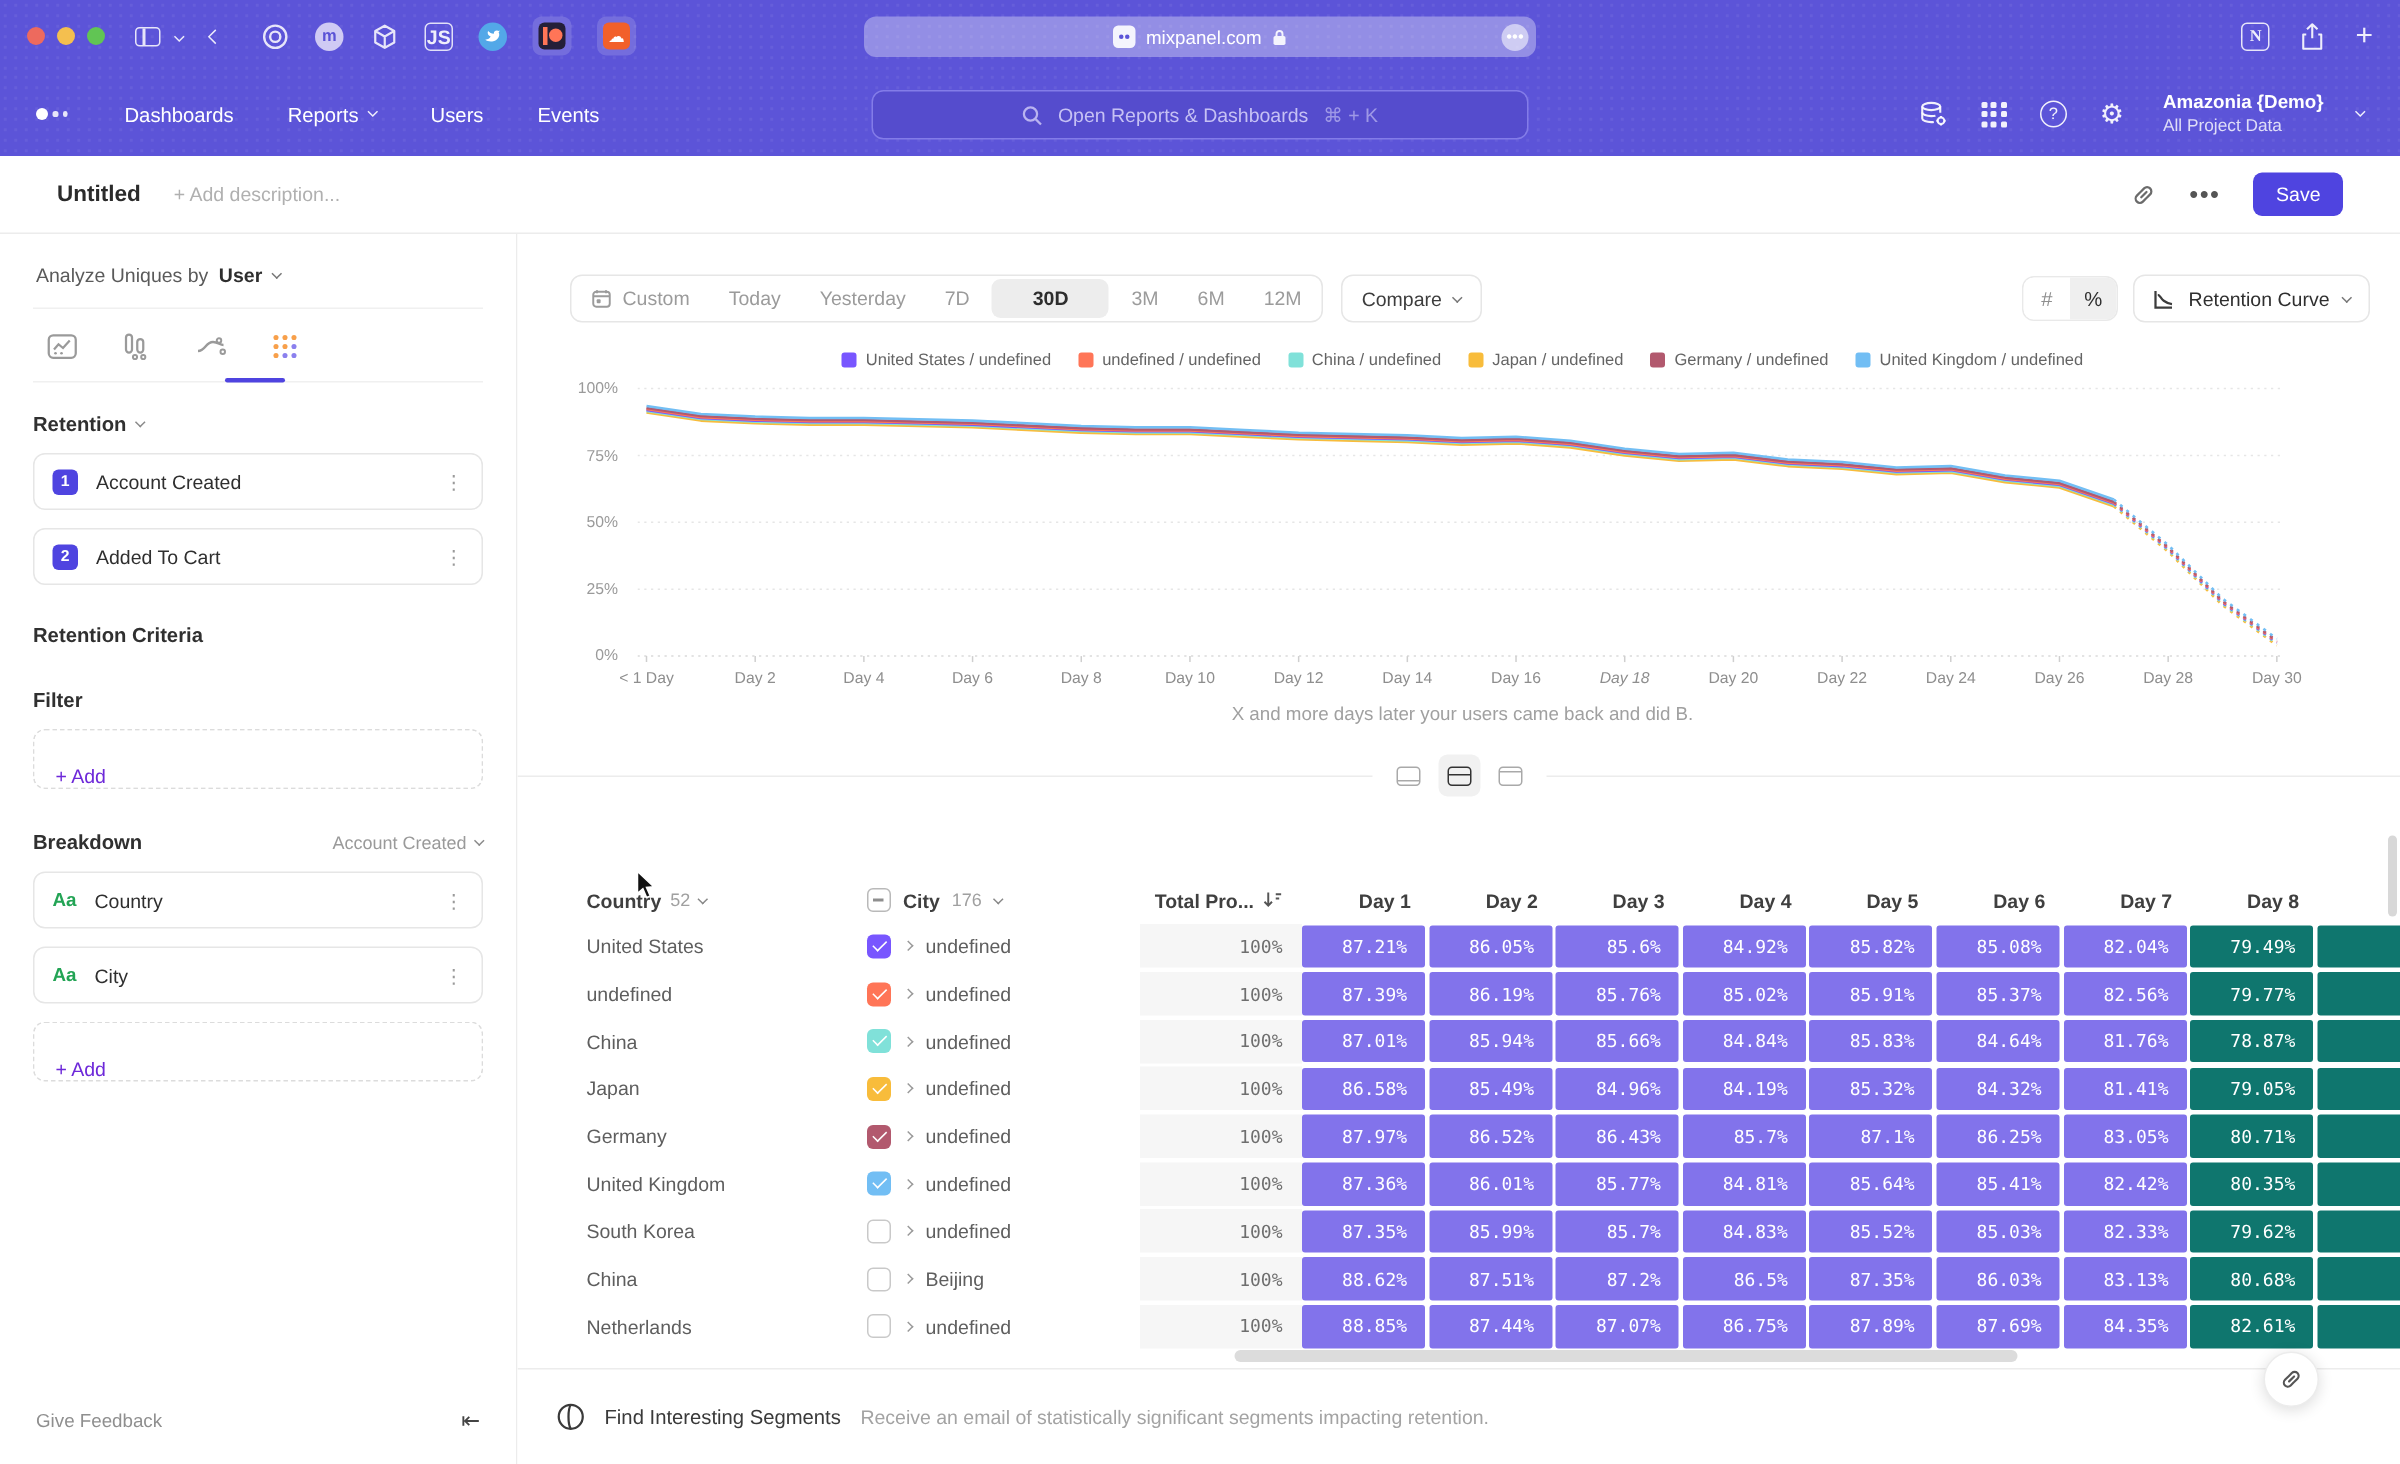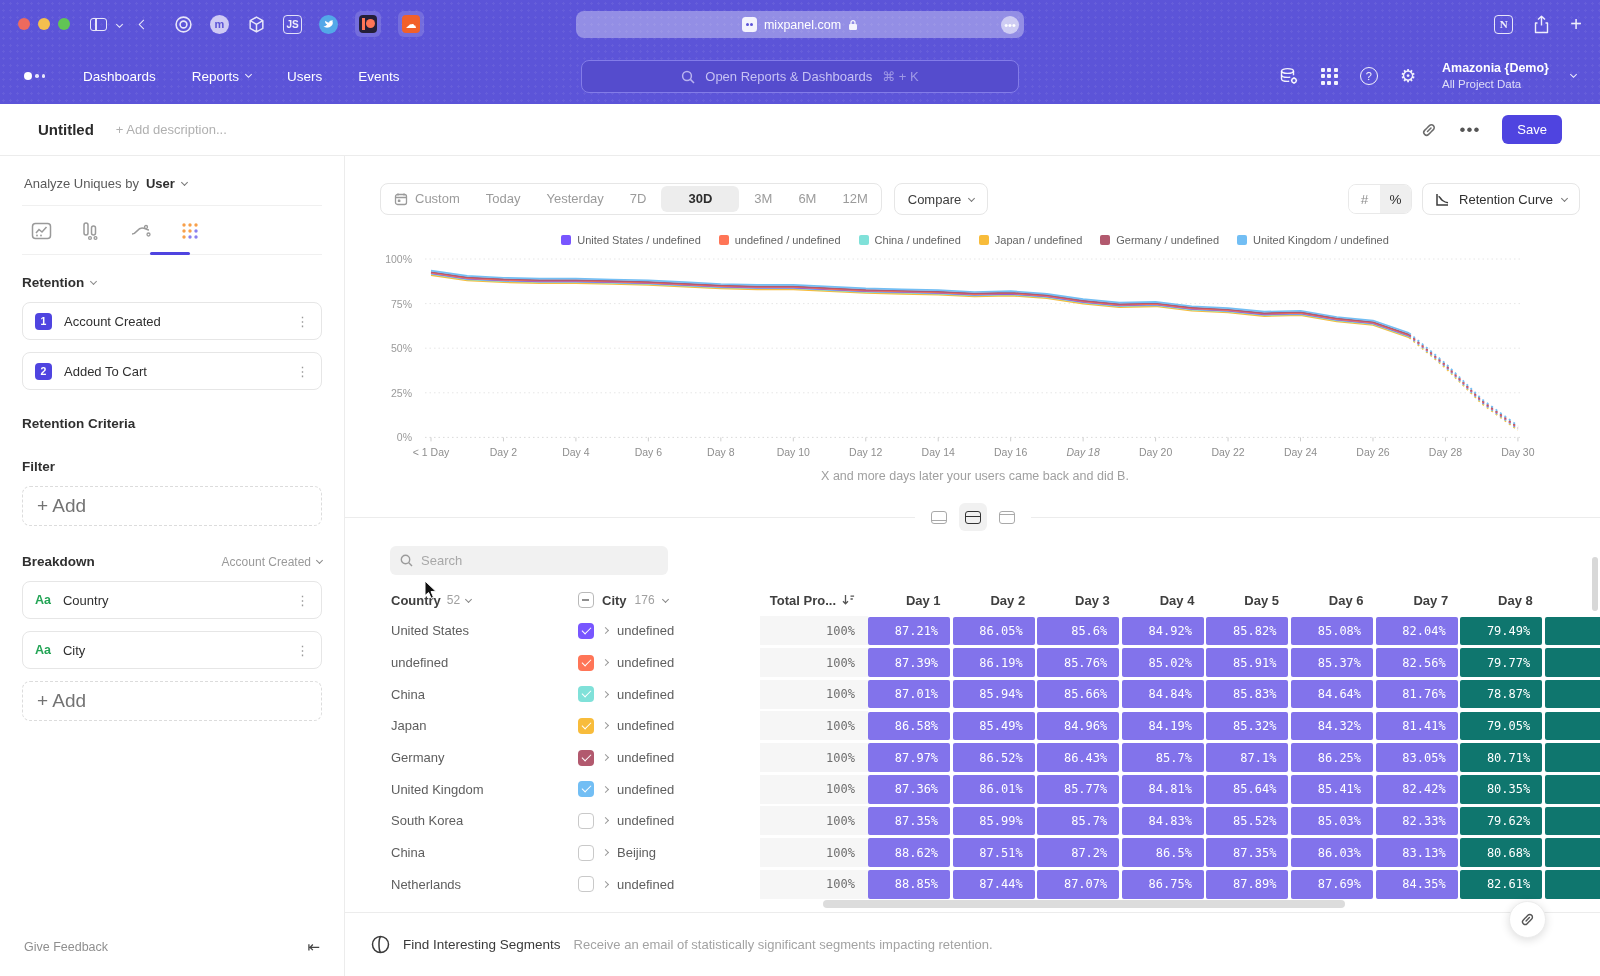--- a/index.html
+++ b/index.html
@@ -15,21 +15,21 @@
   .chrome-ic{color:rgba(255,255,255,.88);display:flex;align-items:center;}
   .sidebar-toggle{width:17px;height:13px;border:1.6px solid rgba(255,255,255,.85);border-radius:3px;position:relative;}
   .sidebar-toggle::after{content:"";position:absolute;left:4px;top:0;bottom:0;width:1.6px;background:rgba(255,255,255,.85);}
   .chv{display:inline-block;width:6px;height:6px;border-right:1.5px solid currentColor;border-bottom:1.5px solid currentColor;transform:rotate(45deg);}
   .chv.right{transform:rotate(-45deg);}
   .chv.left{transform:rotate(135deg);}
   .chv.sm{width:5px;height:5px;}
   .apps{display:flex;gap:17px;margin-left:26px;align-items:center;}
   .app{width:20px;height:20px;display:flex;align-items:center;justify-content:center;}
   .app.mcirc{background:#cfcaf4;border-radius:50%;color:#5b53d6;font-weight:bold;font-size:11px;width:19px;height:19px;}
-  .app.jsbadge{border:1.6px solid rgba(255,255,255,.82);border-radius:4px;color:rgba(255,255,255,.9);font-size:10px;font-weight:bold;width:19px;height:19px;}
+  .app.jsbadge{border:1.6px solid rgba(255,255,255,.82);border-radius:4px;color:rgba(255,255,255,.9);font-size:13px;font-weight:bold;width:19px;height:19px;}
   .app.bird{background:#53a8e8;border-radius:50%;width:19px;height:19px;}
   .appbox{width:26px;height:26px;border-radius:6px;background:rgba(255,255,255,.15);display:flex;align-items:center;justify-content:center;}
   .patreon{width:18px;height:18px;border-radius:4px;background:#241f38;position:relative;}
   .patreon::before{content:"";position:absolute;left:3px;top:3px;bottom:3px;width:2.6px;background:#ff7557;}
   .patreon::after{content:"";position:absolute;right:2.5px;top:4px;width:9px;height:9px;border-radius:50%;background:#ff7557;}
   .scloud{width:18px;height:18px;border-radius:4px;background:#f2602a;color:#fff;font-size:11px;display:flex;align-items:center;justify-content:center;}
   .url-pill{position:absolute;left:50%;top:11px;transform:translateX(-50%);width:448px;height:27px;border-radius:8px;
     background:rgba(255,255,255,.34);display:flex;align-items:center;justify-content:center;gap:7px;color:#fff;font-size:12.5px;}
   .fav{width:15px;height:15px;border-radius:3.5px;background:rgba(255,255,255,.9);display:flex;align-items:center;justify-content:center;gap:1.5px;}
   .fav i{width:3px;height:3px;border-radius:50%;background:#5C54D8;display:block;}
@@ -75,21 +75,21 @@
   .tab-ic{width:26px;height:24px;display:flex;align-items:center;justify-content:center;}
   .tab-underline{position:absolute;bottom:-1px;left:128px;width:40px;height:3px;background:#4F44E0;border-radius:2px;}
   .sec-h{font-size:13.5px;font-weight:600;color:#303030;margin-top:20px;display:flex;align-items:center;gap:7px;}
   .sec-h .chv{color:#8a8a8a;margin-top:-2px;}
   .sec-h .right{margin-left:auto;font-weight:400;font-size:12px;color:#9a9a9a;display:flex;align-items:center;gap:6px;}
   .card{border:1px solid #e6e6e6;border-radius:8px;height:38px;margin-top:12px;display:flex;align-items:center;padding:0 12px;gap:12px;background:#fff;font-size:13px;color:#2f2f2f;font-weight:500;}
   .badge{width:17px;height:17px;background:#4F44E0;border-radius:4px;color:#fff;font-size:10.5px;font-weight:bold;display:flex;align-items:center;justify-content:center;flex:none;}
   .kebab{margin-left:auto;color:#9a9a9a;font-size:13px;line-height:1;}
   .aa{color:#23A455;font-weight:bold;font-size:12.5px;flex:none;}
   .crit-card{gap:24px;}
-  .add-box{border:1px dashed #dcdcdc;border-radius:8px;height:40px;margin-top:12px;display:flex;align-items:center;padding:0 14px;color:#737373;font-size:19px;}
+  .add-box{border:1px dashed #dcdcdc;border-radius:8px;height:40px;margin-top:12px;display:flex;align-items:flex-end;padding:0 14px;color:#6d28d9;font-size:13px;}
   .sb-footer{position:absolute;bottom:0;left:0;right:0;height:58px;display:flex;align-items:center;padding:0 24px;color:#8f8f8f;font-size:12.5px;}
   .collapse-ic{margin-left:auto;color:#444;font-size:15px;}
 
   
   .content{flex:1;position:relative;background:#fff;overflow:hidden;}
   .controls-row{position:absolute;top:27px;left:35px;right:20px;display:flex;align-items:center;}
   .range-group{display:flex;align-items:center;border:1px solid #e6e6e6;border-radius:8px;height:32px;background:#fff;}
   .range-item{padding:0 13px;font-size:13px;color:#9b9b9b;display:flex;align-items:center;gap:7px;height:32px;line-height:32px;}
   .range-item.active{background:#ededed;color:#2d2d2d;font-weight:600;border-radius:6px;height:26px;line-height:26px;margin:0 2px;padding:0 27px;}
   .compare-btn{margin-left:12px;border:1px solid #e6e6e6;border-radius:8px;height:32px;padding:0 13px;display:flex;align-items:center;gap:8px;font-size:13px;color:#3d3d3d;background:#fff;}
@@ -544,27 +544,20 @@
           <span class="lt-ic low"></span>
         </span>
       <span class="lt-btn active">
           <span class="lt-ic mid"></span>
         </span>
       <span class="lt-btn">
           <span class="lt-ic top"></span>
         </span>
     </div>
 
-    <div class="table-search">
-      <svg width="13" height="13" viewBox="0 0 13 13">
-          <circle cx="5.5" cy="5.5" r="4.2" fill="none" stroke="#9b9b9b" stroke-width="1.4"></circle>
-          <path d="M8.8 8.8L12 12" stroke="#9b9b9b" stroke-width="1.4"></path>
-        </svg>
-      <span>Search</span>
-    </div>
 
     <div class="thead tgrid">
       <span class="th c1">
         <span>Country</span>
         <span class="cnt">52</span>
         <span class="chv sm"></span>
       </span>
       <span class="th c2">
         <span class="cb indet"></span>
         <span>City</span>

